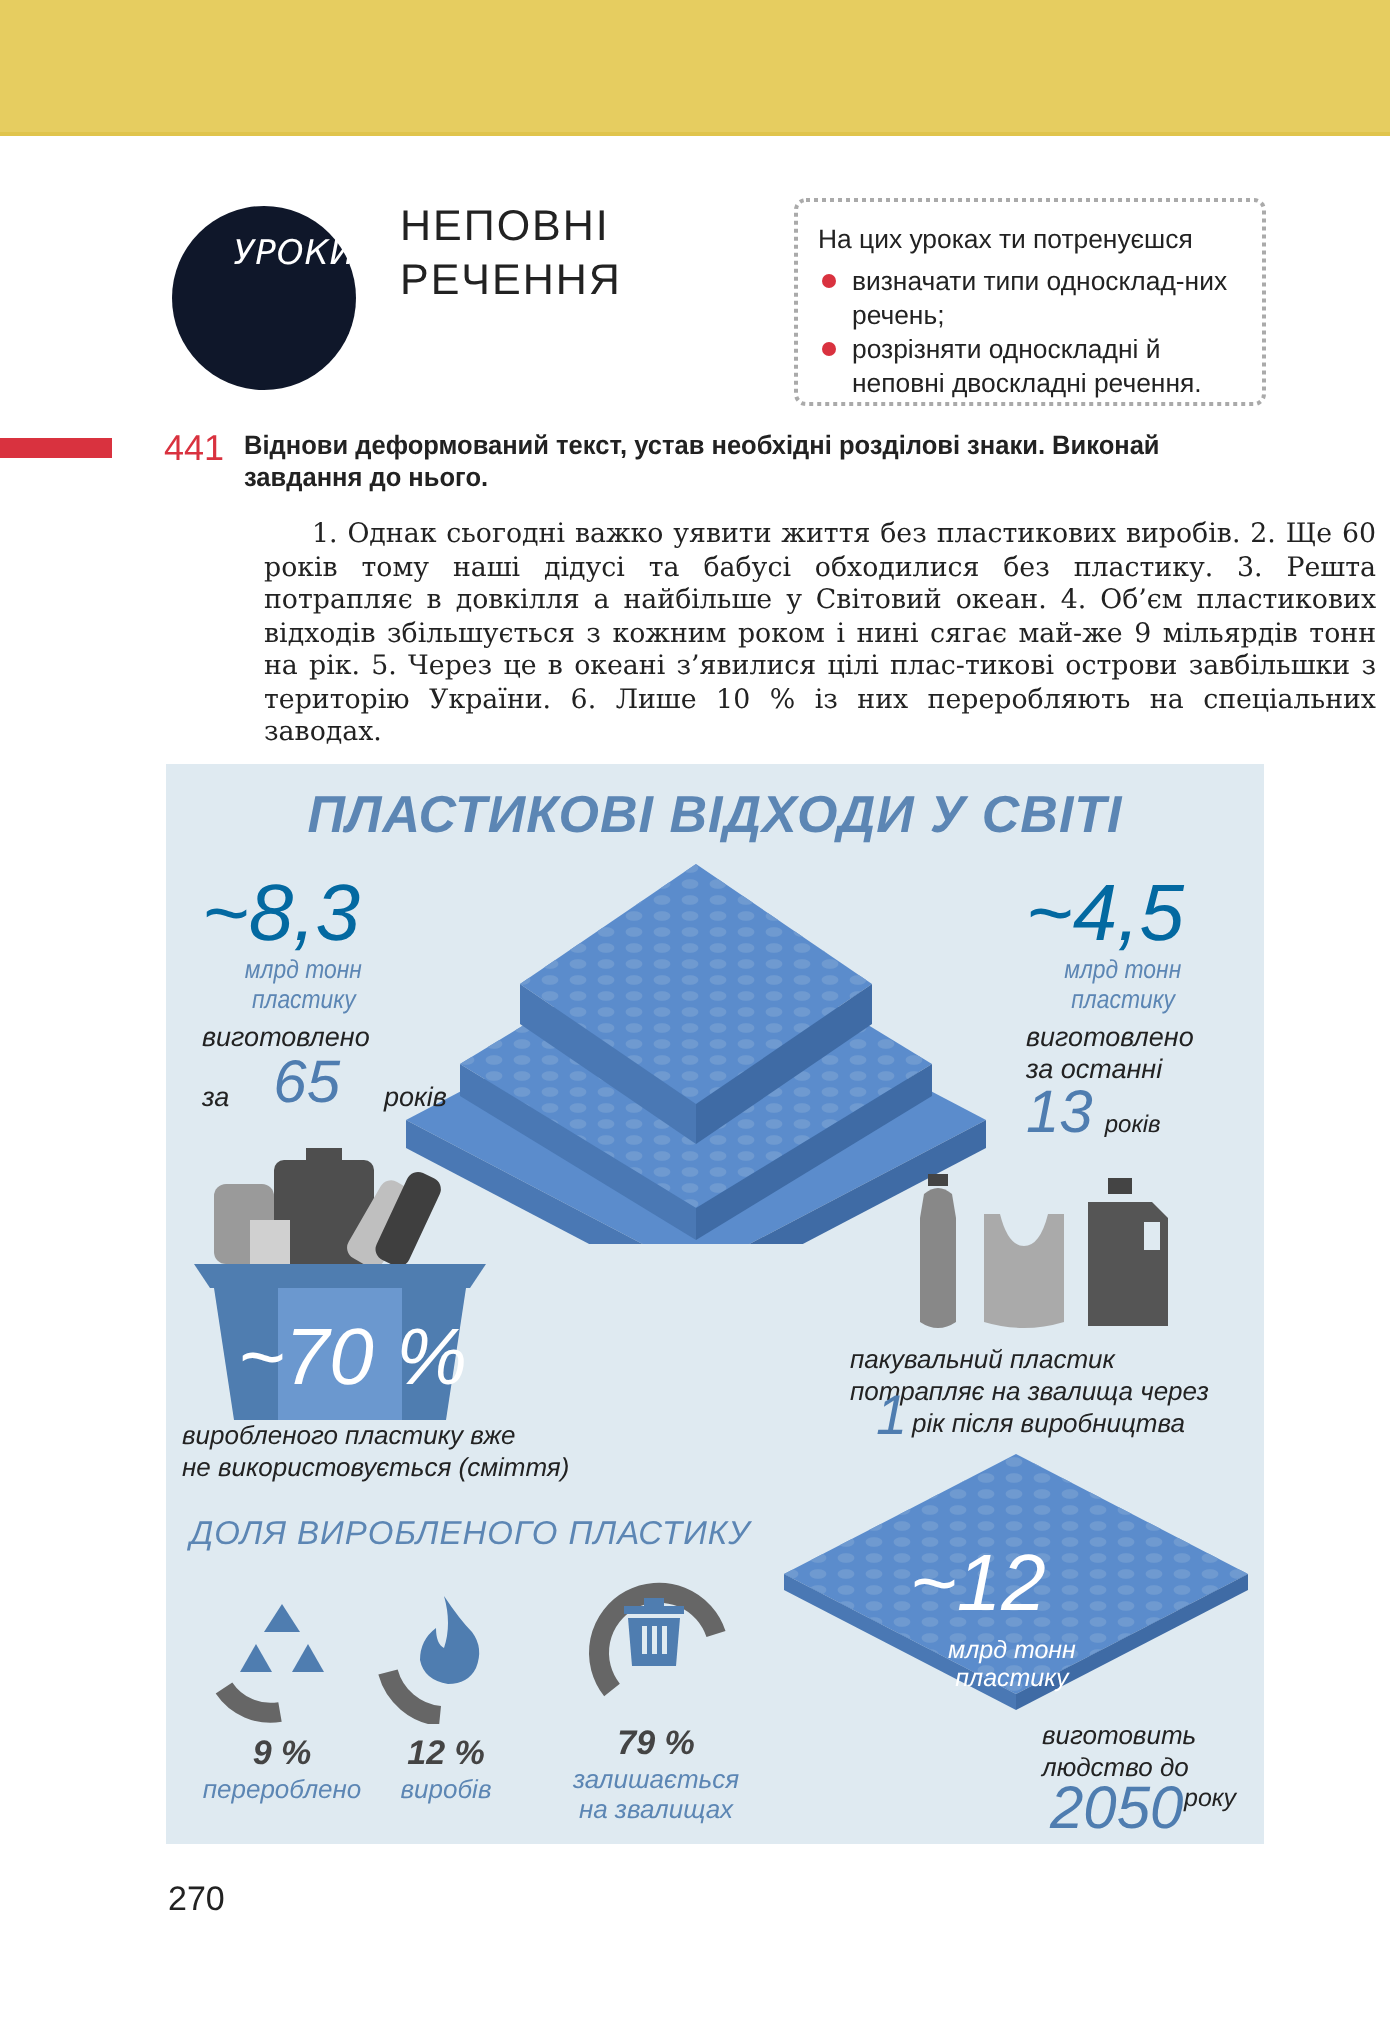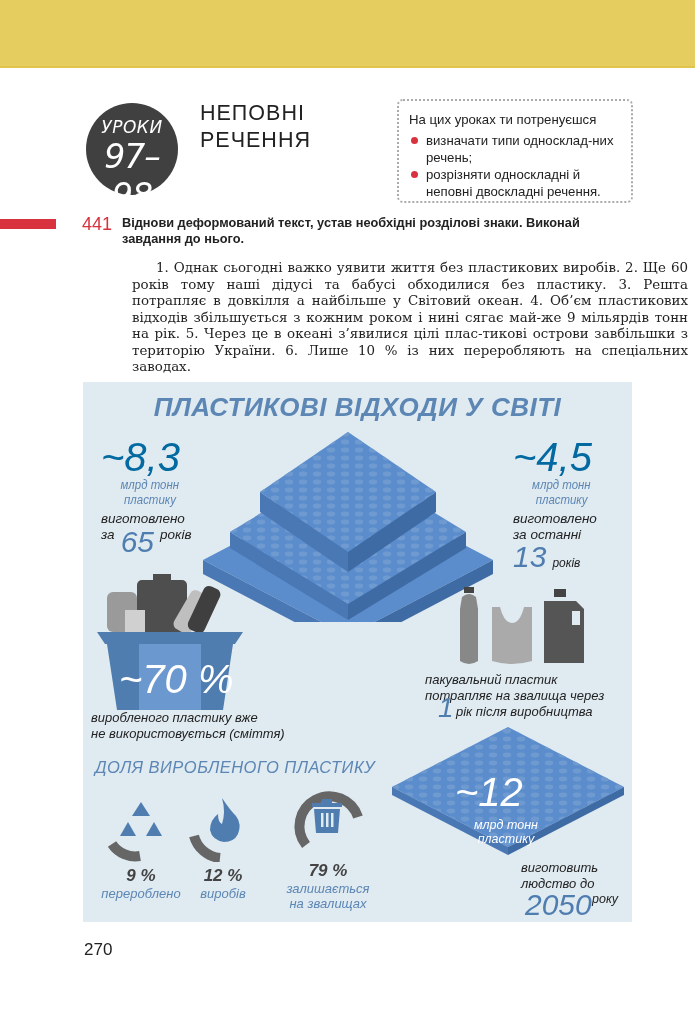--- a/index.html
+++ b/index.html
@@ -1,21 +1,21 @@
 <!DOCTYPE html>
 <html><head>
 <meta charset="utf-8">
 <style>
   * { box-sizing: border-box; margin: 0; padding: 0; }
   html, body { width: 695px; height: 1022px; background: #ffffff; overflow: hidden; }
   body { position: relative; font-family: "Liberation Sans", sans-serif; color: #222; }
 
   .top-band { position: absolute; left: 0; top: 0; width: 695px; height: 68px; background: #e6cd60; border-bottom: 2px solid #e0c44c; }
 
-  .lesson-badge { position: absolute; left: 86px; top: 103px; width: 92px; height: 92px; border-radius: 50%; background: #404040; color: #fff; text-align: center; }
+  .lesson-badge { position: absolute; left: 86px; top: 103px; width: 92px; height: 92px; border-radius: 50%; background: #0f172a; color: #fff; text-align: right; }
   .lesson-badge .word { position: absolute; top: 14px; left: 0; width: 100%; font-family: "DejaVu Sans", sans-serif; font-size: 17px; font-style: italic; letter-spacing: 0.5px; }
   .lesson-badge .nums { position: absolute; top: 34px; left: 0; width: 100%; font-family: "DejaVu Sans", sans-serif; font-size: 33px; font-style: italic; letter-spacing: -1px; }
 
   .lesson-title { position: absolute; left: 200px; top: 100px; width: 190px; font-size: 21.5px; line-height: 27px; letter-spacing: 1px; color: #222; }
 
   .goals-box { position: absolute; left: 397px; top: 99px; width: 236px; height: 104px; border: 2px dotted #aaa; border-radius: 6px; padding: 10px 10px 0 10px; font-size: 13.2px; line-height: 17px; color: #222; }
   .goals-box .g-item { display: flex; }
   .goals-box .dot { display: inline-block; width: 7px; height: 7px; border-radius: 50%; background: #d9323f; margin: 5px 8px 0 2px; flex: none; }
   .goals-box .g-head { margin-bottom: 4px; }
 
@@ -60,21 +60,20 @@
 
   .page-number { position: absolute; left: 84px; top: 940px; font-size: 17px; color: #222; }
 </style>
 </head>
 <body>
 
 <div class="top-band"></div>
 
 <div class="lesson-badge">
   <div class="word">УРОКИ</div>
-  <div class="nums">97–98</div>
 </div>
 
 <div class="lesson-title">
   <div>НЕПОВНІ</div>
   <div>РЕЧЕННЯ</div>
 </div>
 
 <div class="goals-box">
   <div class="g-head">На цих уроках ти потренуєшся</div>
   <div class="g-item">
@@ -118,21 +117,21 @@
     <polygon points="150,10 238,70 150,130 62,70" fill="url(#studs)"></polygon>
     <polygon points="62,70 150,130 150,150 62,90" fill="#4a78b4"></polygon>
     <polygon points="150,130 238,70 238,90 150,150" fill="#3f6ba5"></polygon>
   </svg>
 
   <div class="stat-a">
     <div class="stat-big">~8,3</div>
     <div class="stat-unit" style="padding-left:16px">млрд тонн</div>
     <div class="stat-unit" style="padding-left:20px">пластику</div>
     <div class="dark-txt" style="margin-top:4px">виготовлено</div>
-    <div style="display:flex;align-items:flex-start;gap:6px">
+    <div style="display:flex;align-items:flex-end;gap:22px">
       <span class="dark-txt">за</span>
       <span style="font-size:30px;color:#4f7db0;line-height:30px">65</span>
       <span class="dark-txt">років</span>
     </div>
   </div>
 
   <div class="stat-b">
     <div class="stat-big">~4,5</div>
     <div class="stat-unit" style="padding-left:16px">млрд тонн</div>
     <div class="stat-unit" style="padding-left:20px">пластику</div>

